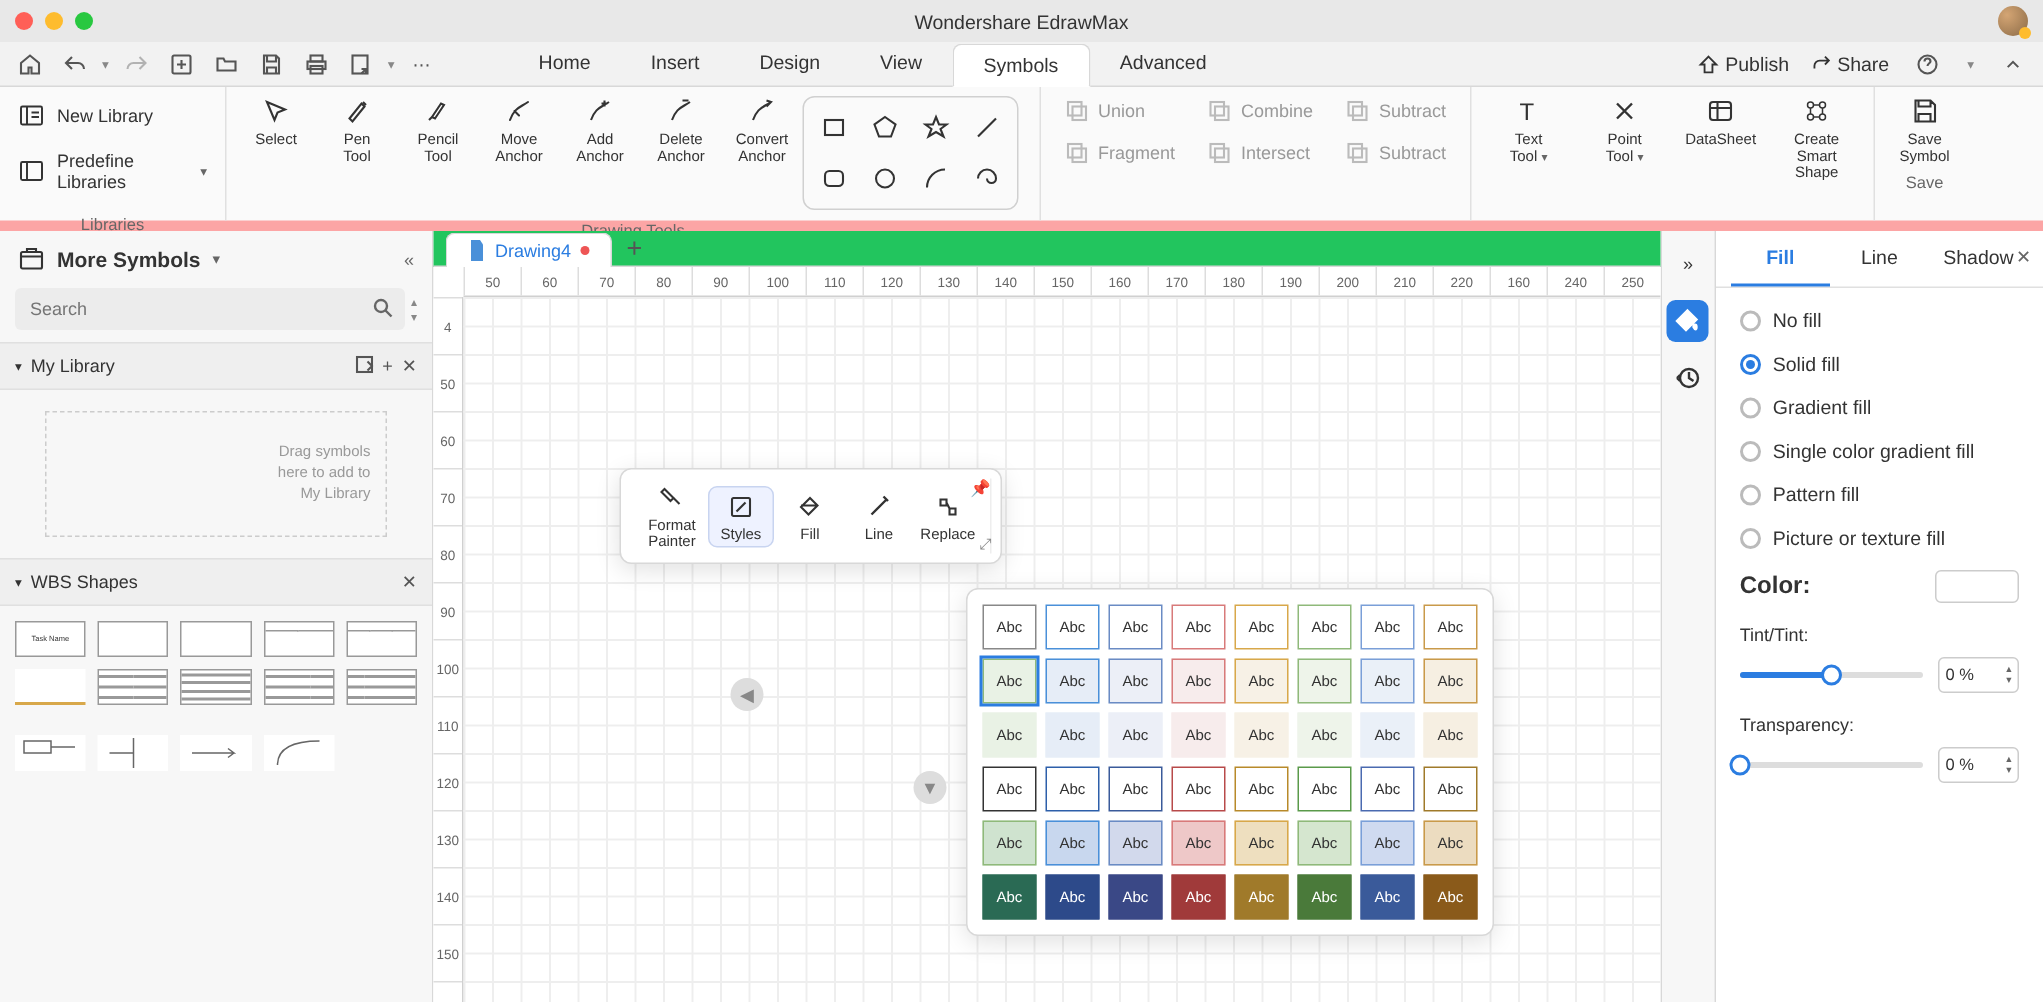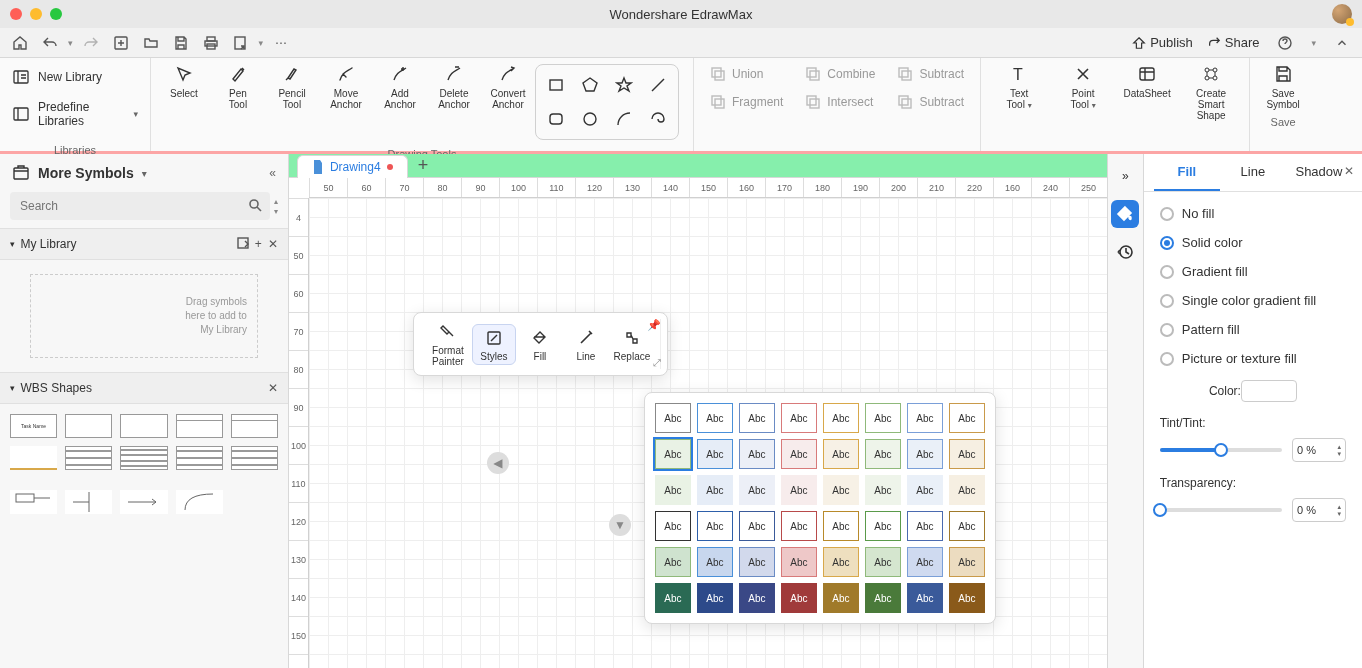--- a/index.html
+++ b/index.html
@@ -17,21 +17,21 @@
 
 .toprow { height: 30px; background: #f2f2f2; border-bottom: 1px solid #d8d8d8; display: flex; align-items: center; padding: 0 8px; gap: 6px; }
 .toprow .icon-btn { width: 24px; height: 24px; display: flex; align-items: center; justify-content: center; color: #555; cursor: pointer; }
 .tabs { display: flex; margin-left: 40px; gap: 0; }
 .tab-btn { padding: 6px 20px; font-size: 13px; color: #333; cursor: pointer; border-radius: 6px 6px 0 0; }
 .tab-btn.active { background: #fff; border: 1px solid #d8d8d8; border-bottom: 1px solid #fff; position: relative; top: 1px; }
 .toprow-right { margin-left: auto; display: flex; gap: 14px; align-items: center; }
 .toprow-right .link { display: flex; align-items: center; gap: 4px; font-size: 13px; color: #333; cursor: pointer; }
 
 
-.ribbon { height: 96px; background: #fafafa; border-bottom: 3px solid #fca5a5; display: flex; }
+.ribbon { height: 96px; background: #fafafa; border-bottom: 7px solid #fca5a5; display: flex; }
 .ribbon-left { width: 150px; padding: 6px 8px; display: flex; flex-direction: column; gap: 6px; }
 .ribbon-left-item { display: flex; align-items: center; gap: 8px; font-size: 12px; cursor: pointer; padding: 4px; }
 .ribbon-section-label { font-size: 11px; color: #666; text-align: center; padding-top: 6px; }
 .ribbon-group { display: flex; flex-direction: column; border-left: 1px solid #e0e0e0; padding: 4px 10px 0; }
 .tool-row { display: flex; gap: 8px; }
 .tool-item { display: flex; flex-direction: column; align-items: center; width: 46px; cursor: pointer; gap: 2px; }
 .tool-item .ic { height: 24px; display: flex; align-items: center; justify-content: center; }
 .tool-item .lbl { font-size: 10px; text-align: center; line-height: 1.1; }
 .shape-box { border: 1px solid #d0d0d0; border-radius: 8px; padding: 6px; display: grid; grid-template-columns: repeat(4, 28px); grid-template-rows: 28px 28px; gap: 6px; margin: 2px 4px; }
 .shape-box .sh { display:flex; align-items:center; justify-content:center; cursor:pointer; }
@@ -51,21 +51,21 @@
 .lp-search .mag { position:absolute; right:8px; top:6px; color:#666; }
 .lp-section-head { display:flex; align-items:center; padding:8px 10px; background:#efefef; border-top:1px solid #e0e0e0; border-bottom:1px solid #e0e0e0; font-size:12px; gap:6px; }
 .lp-section-head .tools { margin-left:auto; display:flex; gap:6px; color:#555; }
 .drop-zone { margin:14px 30px; padding:20px 10px; border:1px dashed #ccc; text-align:right; font-size:10px; color:#999; line-height:1.4; }
 .wbs-grid { display:grid; grid-template-columns: repeat(5, 1fr); gap:8px; padding:10px; }
 .wbs-shape { height:24px; border:1px solid #999; background:#fff; font-size:5px; display:flex; align-items:center; justify-content:center; cursor:pointer; }
 .wbs-grid.row2 .wbs-shape { border:none; display:flex; align-items:center; justify-content:center; }
 
 
 .canvas-wrap { flex:1; display:flex; flex-direction:column; background:#fff; position:relative; }
-.file-tabs { height:30px; background:#86efac; border-bottom:1px solid #d8d8d8; display:flex; align-items:center; padding-left:8px; }
+.file-tabs { height:30px; background:#22c55e; border-bottom:1px solid #d8d8d8; display:flex; align-items:center; padding-left:8px; }
 .file-tab { display:flex; align-items:center; gap:6px; padding:4px 14px; background:#fff; border-radius:6px 6px 0 0; border:1px solid #d8d8d8; border-bottom:none; position:relative; top:1px; font-size:12px; }
 .file-tab .dot { width:6px; height:6px; background:#e55; border-radius:50%; }
 .add-tab { margin-left:10px; font-size:18px; color:#555; cursor:pointer; }
 .ruler-h { height:20px; background:#fff; border-bottom:1px solid #d0d0d0; display:flex; position:relative; margin-left:20px; }
 .ruler-h .tick { flex:0 0 38px; font-size:9px; color:#666; text-align:center; border-left:1px solid #ddd; line-height:20px; }
 .canvas-inner { flex:1; display:flex; position:relative; }
 .ruler-v { width:20px; background:#fff; border-right:1px solid #d0d0d0; display:flex; flex-direction:column; }
 .ruler-v .tick { flex:0 0 38px; font-size:9px; color:#666; display:flex; align-items:center; justify-content:center; border-top:1px solid #ddd; }
 .canvas { flex:1; position:relative; background-image: linear-gradient(#eee 1px, transparent 1px), linear-gradient(90deg, #eee 1px, transparent 1px); background-size: 19px 19px; overflow:hidden; }
 
@@ -111,21 +111,21 @@
 .right-panel { width:220px; background:#fff; border-left:1px solid #d8d8d8; padding:0; }
 .rp-tabs { display:flex; border-bottom:1px solid #e0e0e0; padding:0 10px; position:relative; }
 .rp-tab { flex:1; text-align:center; padding:10px 0; font-size:13px; cursor:pointer; }
 .rp-tab.active { color:#2b7de1; font-weight:600; border-bottom:2px solid #2b7de1; }
 .rp-close { position:absolute; right:8px; top:10px; cursor:pointer; color:#666; }
 .rp-body { padding:14px 16px; display:flex; flex-direction:column; gap:14px; }
 .radio-row { display:flex; align-items:center; gap:8px; font-size:13px; cursor:pointer; }
 .radio { width:14px; height:14px; border:2px solid #bbb; border-radius:50%; display:flex; align-items:center; justify-content:center; }
 .radio.checked { border-color:#2b7de1; }
 .radio.checked::after { content:''; width:6px; height:6px; background:#2b7de1; border-radius:50%; }
-.prop-row { display:flex; align-items:center; justify-content:center; font-size:12px; }
+.prop-row { display:flex; align-items:center; justify-content:space-between; font-size:16px;font-weight:bold; }
 .color-well { width:56px; height:22px; border:1px solid #ccc; border-radius:4px; background:#fff; }
 .slider-row { display:flex; align-items:center; gap:10px; }
 .slider { flex:1; height:4px; background:#ddd; border-radius:2px; position:relative; }
 .slider .fill { position:absolute; left:0; top:0; height:100%; background:#2b7de1; border-radius:2px; }
 .slider .thumb { position:absolute; top:-5px; width:14px; height:14px; background:#fff; border:2px solid #2b7de1; border-radius:50%; }
 .spin { width:54px; height:24px; border:1px solid #ccc; border-radius:4px; display:flex; align-items:center; padding:0 4px; font-size:11px; position:relative; }
 .spin::after { content:'▴\A▾'; white-space:pre; font-size:7px; line-height:7px; position:absolute; right:4px; color:#666; }
 
 svg { display:block; }
 </style>
@@ -184,20 +184,28 @@
     </div>
   <div class="icon-btn">
       <svg width="16" height="16" viewBox="0 0 16 16" fill="none" stroke="currentColor" stroke-width="1.4">
         <rect x="2" y="2" width="10" height="12"></rect>
         <path d="M8 14l3-3M11 14v-3h-3"></path>
       </svg>
     </div>
   <span style="color:#888;font-size:9px">▾</span>
   <div class="icon-btn">⋯</div>
 
+  <div class="tabs" id="menu-tabs">
+      <div class="tab-btn">Home</div>
+      <div class="tab-btn">Insert</div>
+      <div class="tab-btn">Design</div>
+      <div class="tab-btn">View</div>
+      <div class="tab-btn active">Symbols</div>
+      <div class="tab-btn">Advanced</div>
+    </div>
 
   <div class="toprow-right">
     <div class="link">
         <svg width="14" height="14" viewBox="0 0 16 16" fill="none" stroke="currentColor" stroke-width="1.4">
           <path d="M8 2l6 6H11v6H5V8H2z"></path>
         </svg>
         <span>Publish</span>
       </div>
     <div class="link">
         <svg width="14" height="14" viewBox="0 0 16 16" fill="none" stroke="currentColor" stroke-width="1.4">
@@ -804,21 +812,21 @@
         <span class="rp-close">✕</span>
     </div>
     <div class="rp-body">
       <div id="fill-radios" style="display: flex; flex-direction: column; gap: 14px;">
           <div class="radio-row">
             <span class="radio"></span>
             <span>No fill</span>
           </div>
           <div class="radio-row">
             <span class="radio checked"></span>
-            <span>Solid color</span>
+            <span>Solid fill</span>
           </div>
           <div class="radio-row">
             <span class="radio"></span>
             <span>Gradient fill</span>
           </div>
           <div class="radio-row">
             <span class="radio"></span>
             <span>Single color gradient fill</span>
           </div>
           <div class="radio-row">

